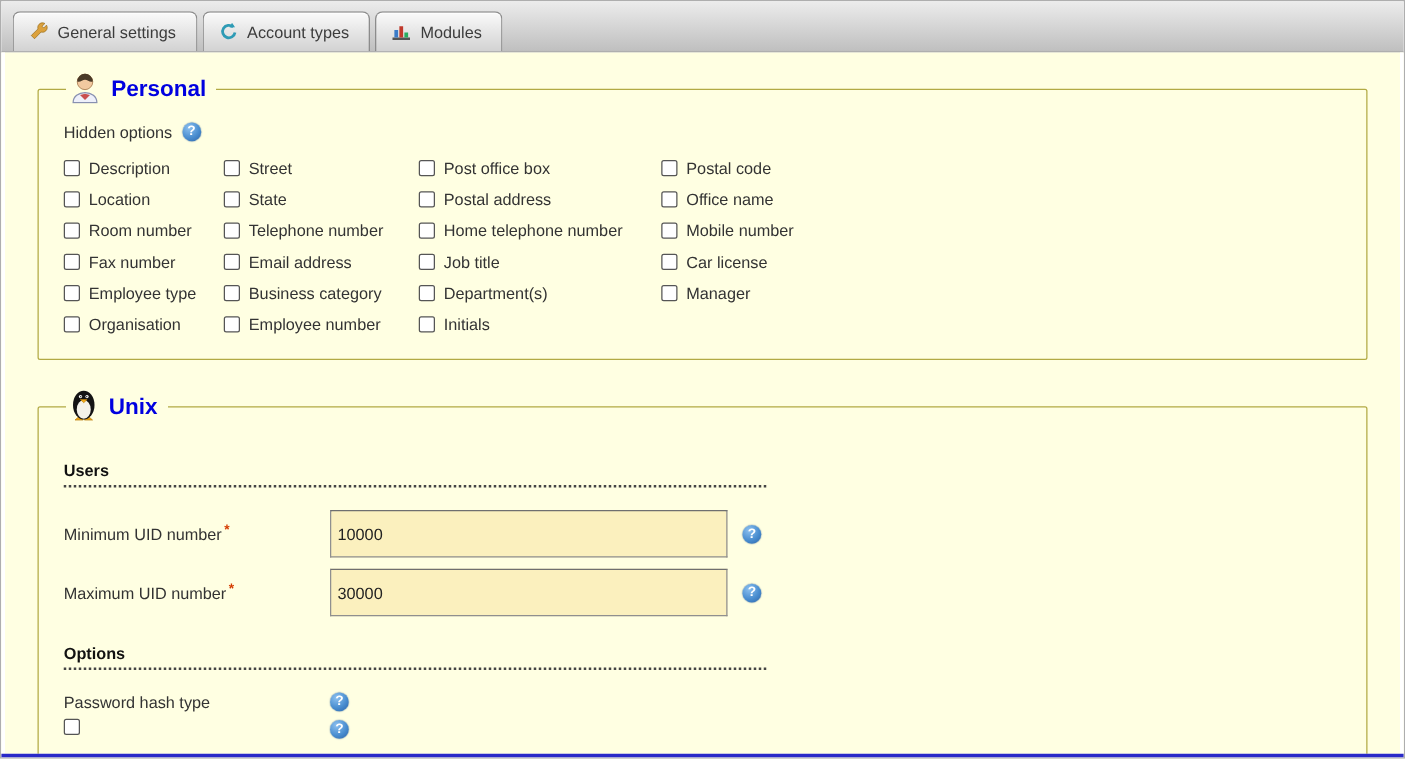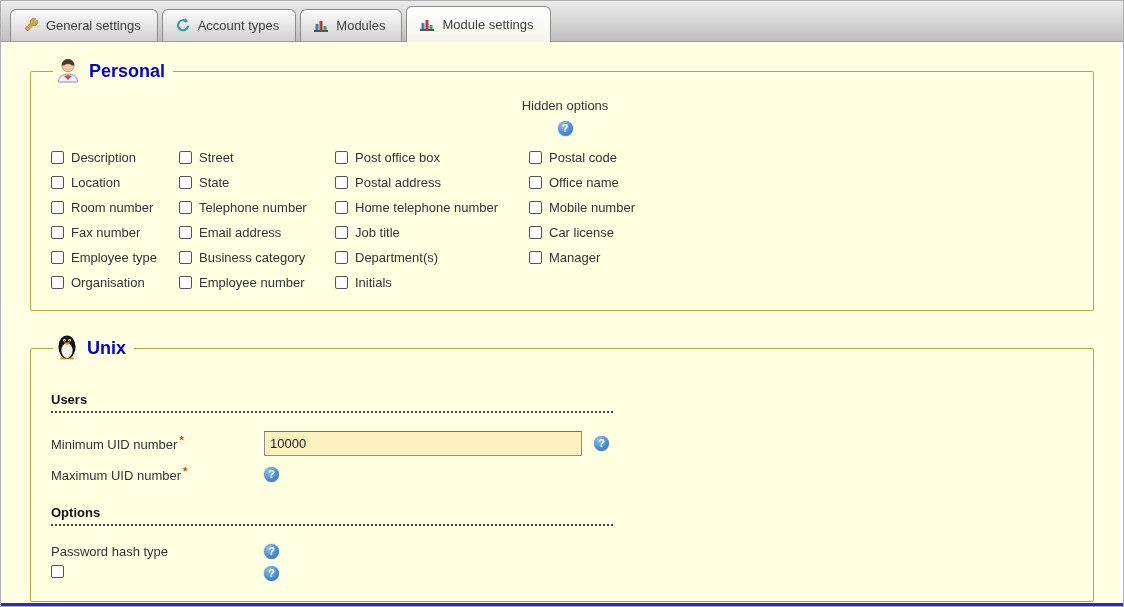--- a/index.html
+++ b/index.html
@@ -87,21 +87,20 @@
     font-size: 18px;
   }
 
   
   .hidden-options-row {
     display: flex;
     align-items: center;
     gap: 8px;
     margin: 8px 0 14px 6px;
     color: #333;
-    flex-direction: column;
   }
   .cb-grid {
     display: grid;
     grid-template-columns: 128px 156px 194px 170px;
     row-gap: 10px;
     column-gap: 0;
     margin: 0 0 6px 6px;
   }
   .cb-item {
     display: flex;
@@ -142,21 +141,21 @@
   .field-label { color: #333; }
   .req-star {
     color: #d43b00;
     font-weight: bold;
     vertical-align: super;
     font-size: 11px;
     margin-left: 2px;
   }
   input.text-field {
     width: 318px;
-    height: 25px;
+    height: 38px;
     background: #fbf0be;
     border: 1px solid #8f8f8f;
     border-top-color: #6f6f6f;
     padding: 1px 5px;
     font-family: "Liberation Sans", sans-serif;
     font-size: 13px;
     color: #222;
   }
   select.hash-select {
     background: #fbf0be;
@@ -209,31 +208,20 @@
       <span class="ticon">
         <svg width="16" height="16" viewBox="0 0 16 16">
             <rect x="1" y="13" width="14" height="2" fill="#555"></rect>
             <rect x="2.5" y="7" width="3" height="6" fill="#3a7bc8"></rect>
             <rect x="6.5" y="4" width="3" height="9" fill="#c0392b"></rect>
             <rect x="10.5" y="9" width="3" height="4" fill="#27ae60"></rect>
           </svg>
       </span>
       <span>Modules</span>
     </div>
-    <div class="tab active">
-      <span class="ticon">
-        <svg width="16" height="16" viewBox="0 0 16 16">
-            <rect x="1" y="13" width="14" height="2" fill="#555"></rect>
-            <rect x="2.5" y="7" width="3" height="6" fill="#3a7bc8"></rect>
-            <rect x="6.5" y="4" width="3" height="9" fill="#c0392b"></rect>
-            <rect x="10.5" y="9" width="3" height="4" fill="#27ae60"></rect>
-          </svg>
-      </span>
-      <span>Module settings</span>
-    </div>
   </div>
 
   <div class="content">
 
     <fieldset class="section">
       <legend class="section-legend">
         <span>
           <svg width="26" height="27" viewBox="0 0 26 27">
             <path d="M3.5 26c0-5 4.3-8 9.5-8s9.5 3 9.5 8z" fill="#eef0fa" stroke="#8890b0" stroke-width="1"></path>
             <path d="M9 20l4 4 4-4-4-1z" fill="#c94f4f"></path>
@@ -370,20 +358,21 @@
           <span>Minimum UID number</span><span class="req-star">*</span>
         </span>
         <input class="text-field" type="text" value="10000" style="">
         <span class="help-icon">?</span>
       </div>
 
       <div class="form-row">
         <span class="field-label">
           <span>Maximum UID number</span><span class="req-star">*</span>
         </span>
+        <input class="text-field" type="text" value="30000" style="">
         <span class="help-icon">?</span>
       </div>
 
       <div class="sub-heading second">Options</div>
 
       <div class="form-row compact">
         <span class="field-label">Password hash type</span>
         <span class="help-icon">?</span>
       </div>
 

